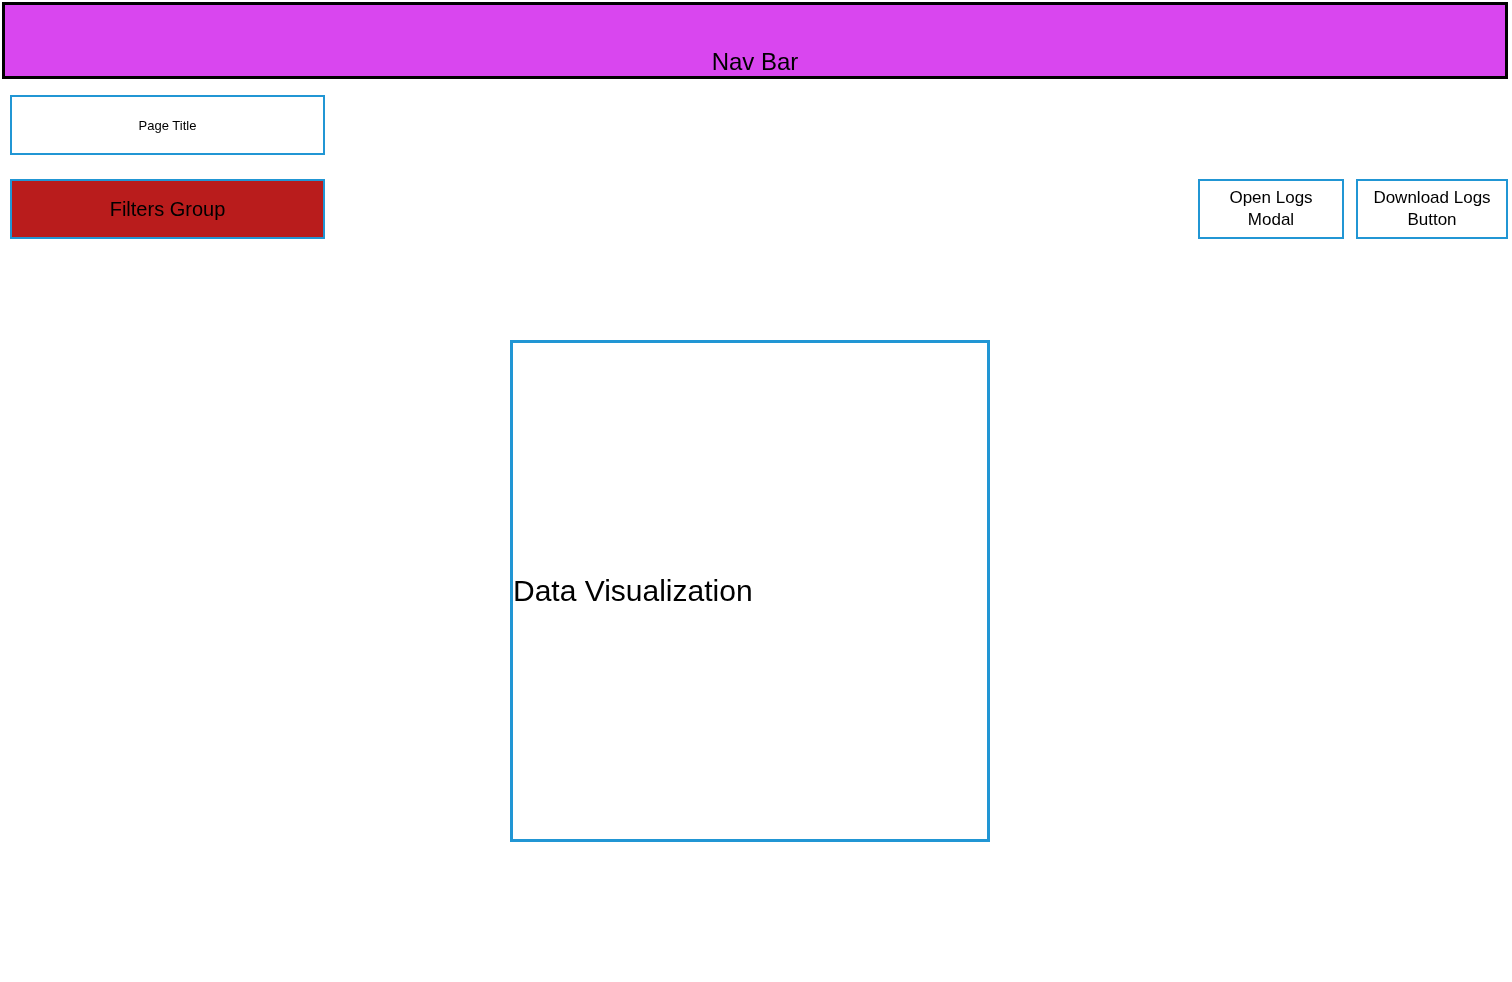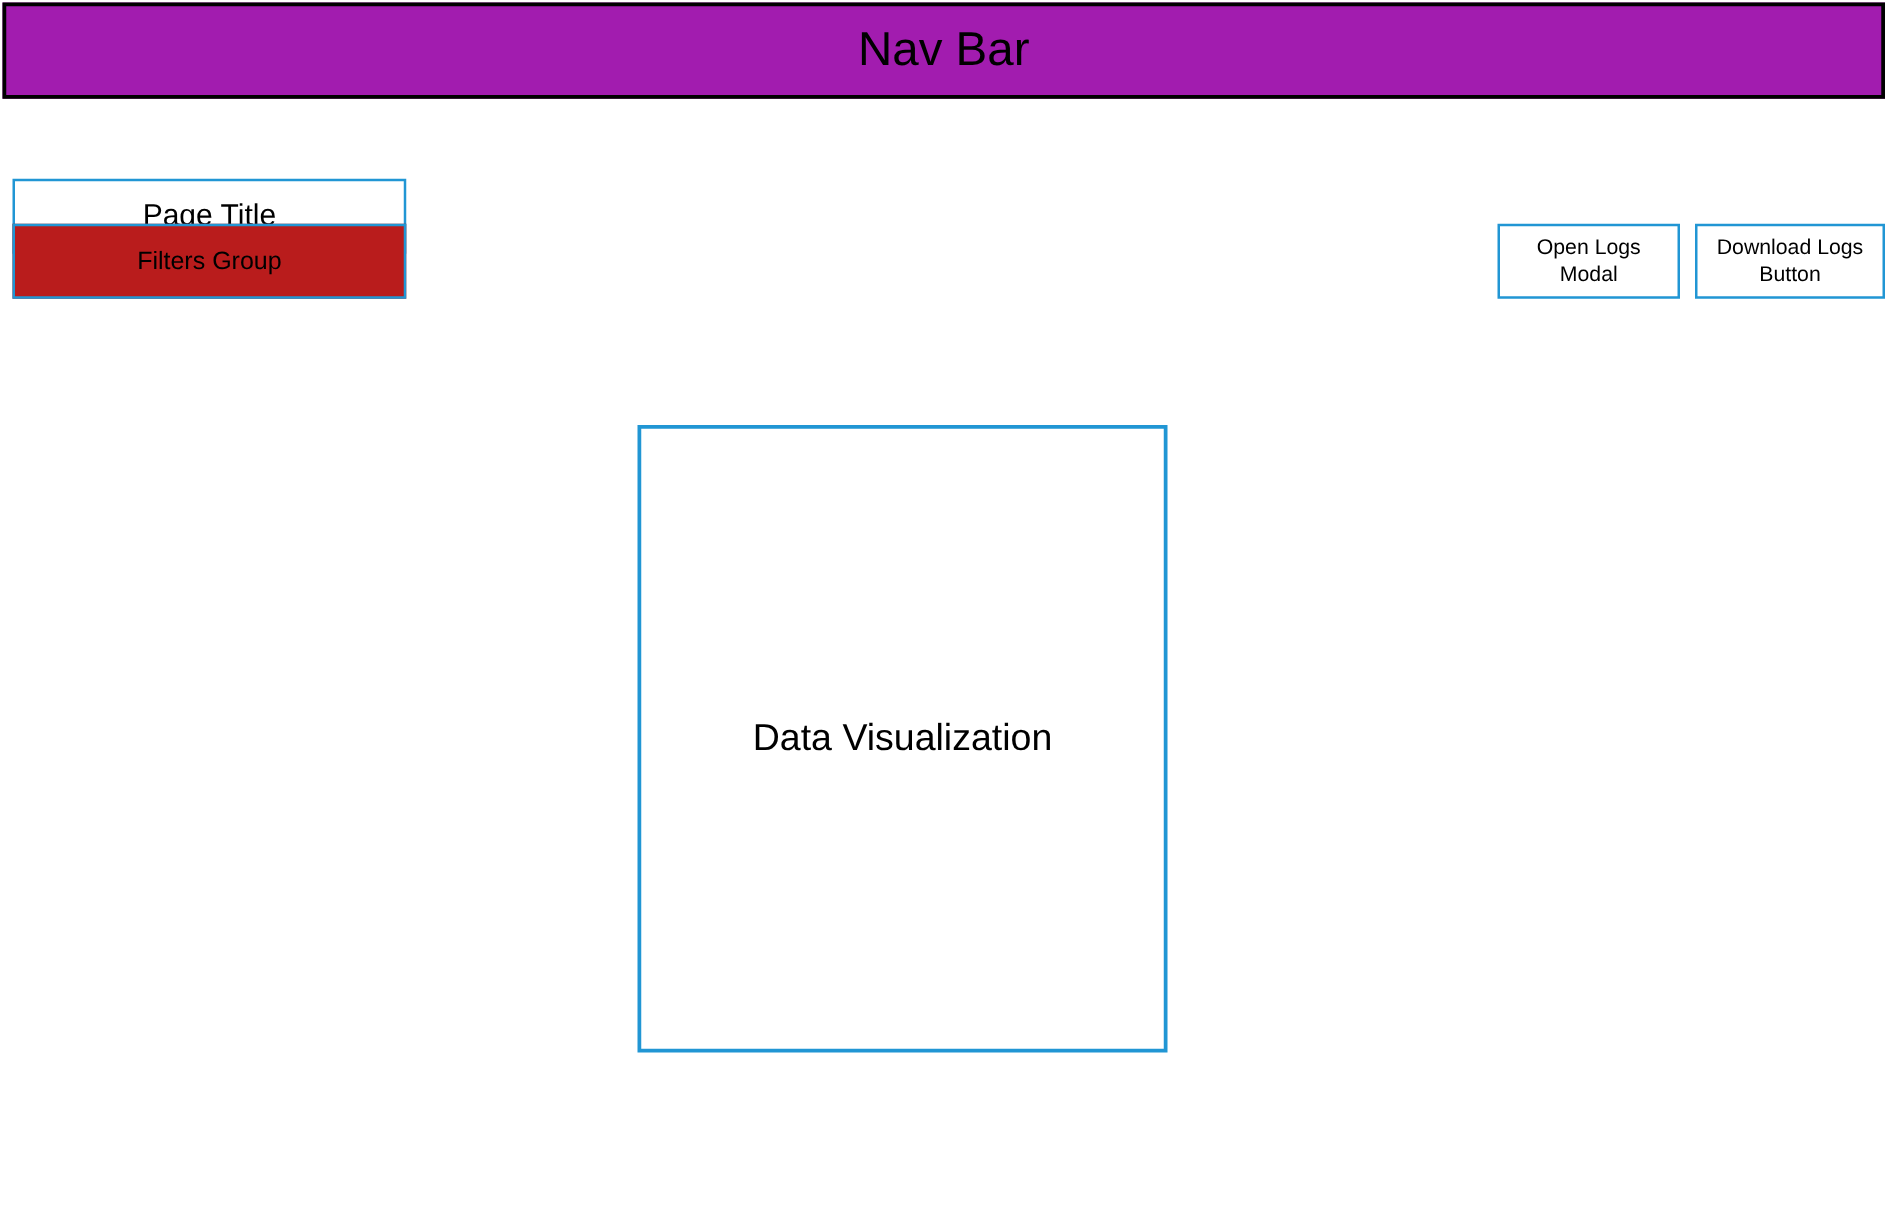--- a/index.html
+++ b/index.html
@@ -20,40 +20,39 @@
       height: 982px;
     }
     .nav-bar {
       position: absolute;
       left: 2px;
       top: 2px;
       width: 1506px;
       height: 77px;
       border: 3px solid #000000;
       display: flex;
-      align-items: center;
+      align-items: flex-end;
       justify-content: center;
-      font-size: 38px;
+      font-size: 24px;
       color: #000;
-      background: #a21caf;
+      background: #d946ef;
     }
     .page-title {
       position: absolute;
       left: 10px;
       top: 95px;
       width: 315px;
       height: 60px;
       border: 2px solid #2196d4;
       display: flex;
       align-items: center;
       justify-content: center;
-      font-size: 24px;
+      font-size: 13px;
       color: #000;
       background: #fff;
-      margin-top: 48px;
     }
     .filters-group {
       position: absolute;
       left: 10px;
       top: 179px;
       width: 315px;
       height: 60px;
       border: 2px solid #2196d4;
       display: flex;
       align-items: center;
@@ -93,26 +92,26 @@
       font-size: 17px;
       line-height: 1.3;
       color: #000;
       background: #fff;
       padding: 4px 8px;
     }
     .data-visualization {
       position: absolute;
       left: 510px;
       top: 340px;
-      width: 424px;
+      width: 480px;
       height: 502px;
       border: 3px solid #2196d4;
       display: flex;
       align-items: center;
-      justify-content: center;
+      justify-content: flex-start;
       font-size: 30px;
       color: #000;
       background: #fff;
     }
   </style>
 </head>
 <body>
 
 <div class="canvas">
 

